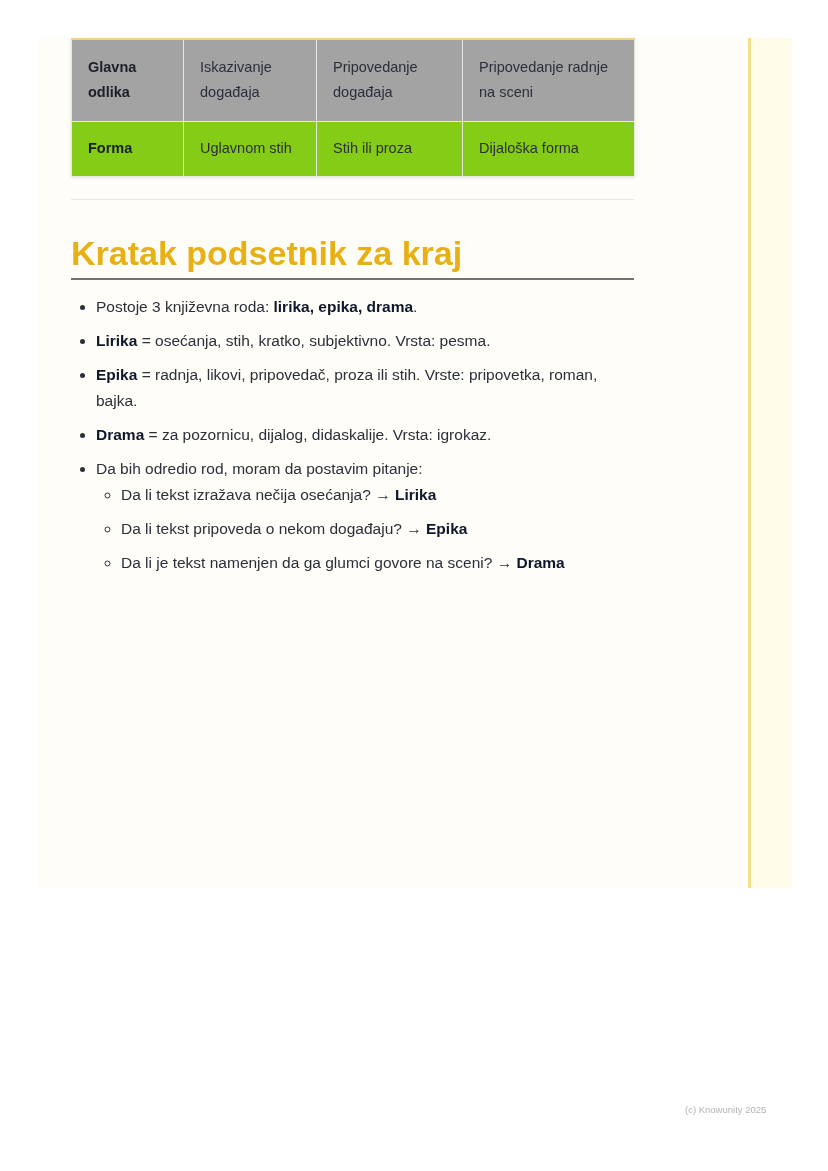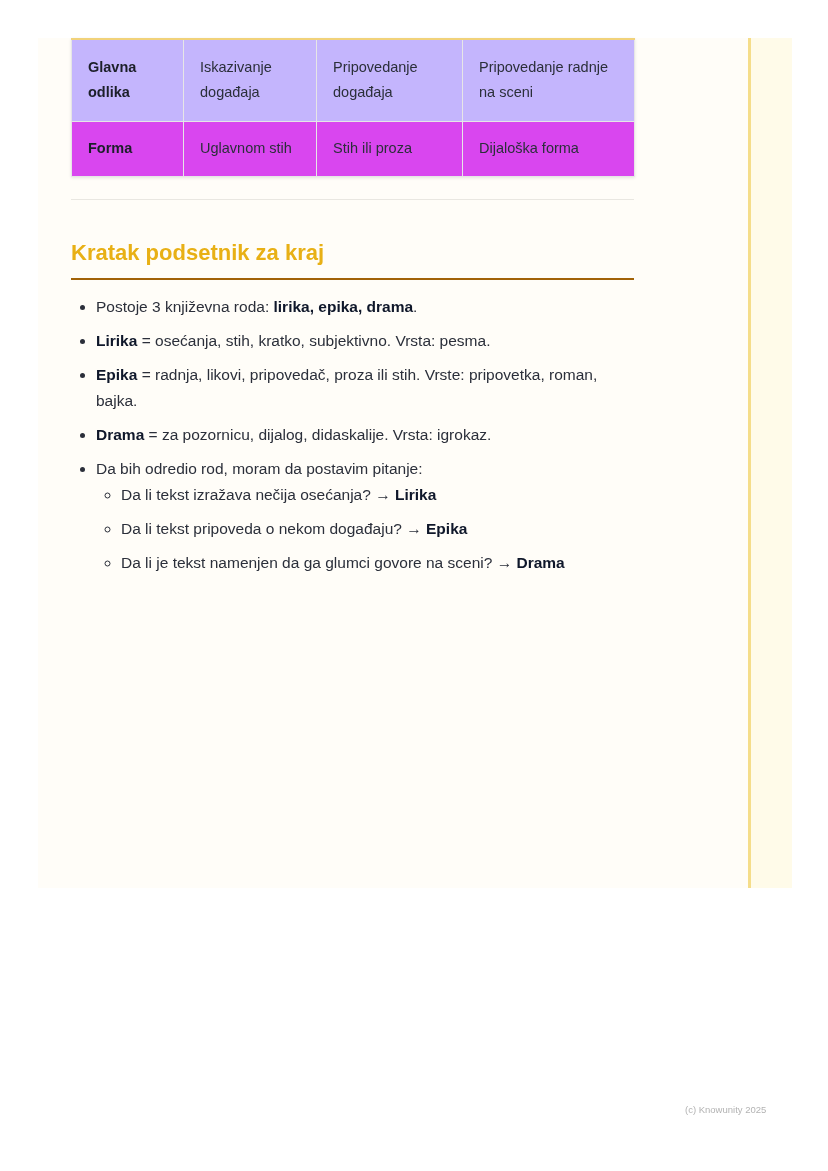--- a/index.html
+++ b/index.html
@@ -20,38 +20,38 @@
   table.comp {
     border-collapse: collapse; width: 563px; table-layout: fixed;
     border-top: 2px solid #f1d27a;
     box-shadow: 0 1px 3px rgba(0,0,0,0.10);
     font-size: 14.5px; line-height: 25px; color: #2b2f3a;
   }
   table.comp td {
     border: 1px solid #e6e6e6; padding: 0 16px; vertical-align: middle;
   }
   table.comp td.rh { font-weight: bold; color: #1c1f29; }
-  table.comp tr.odd { background: #c4b5fd; }
-  table.comp tr.even { background: #d946ef; }
+  table.comp tr.odd { background: #a3a3a3; }
+  table.comp tr.even { background: #84cc16; }
   table.comp tr.r1 { height: 82px; }
   table.comp tr.r2 { height: 55px; }
   table.comp tr.r3 { height: 81px; }
   table.comp tr.r4 { height: 79px; }
   col.c1 { width: 112px; } col.c2 { width: 133px; } col.c3 { width: 146px; } col.c4 { width: 172px; }
 
   p.note {
     margin: 26px 0 0 0; font-size: 15.5px; line-height: 27px; text-align: justify; color: #2b2f3a;
   }
   p.note em { font-style: italic; color: #3a3e4a; }
 
   hr.sep { border: 0; border-top: 1px solid #e9e7e1; margin: 22px 0 0 0; }
 
   h2.title {
-    margin: 34px 0 0 0; font-size: 22px; font-weight: bold; color: #e8b015; line-height: 38px;
-    padding-bottom: 6px; border-bottom: 2px solid #a16207;
+    margin: 34px 0 0 0; font-size: 34px; font-weight: bold; color: #e8b015; line-height: 38px;
+    padding-bottom: 6px; border-bottom: 2px solid #737373;
   }
 
   ul.summary { margin: 14px 0 0 0; padding-left: 25px; font-size: 15.5px; line-height: 26px; color: #2b2f3a; }
   ul.summary > li { margin-bottom: 8px; }
   ul.summary b { color: #0f172a; }
   ul.sub { margin: 0; padding-left: 25px; }
   ul.sub > li { margin-bottom: 8px; }
 
   .footer {
     position: absolute; left: 685px; top: 1104px; font-size: 9.5px; color: #b3b3b3;

